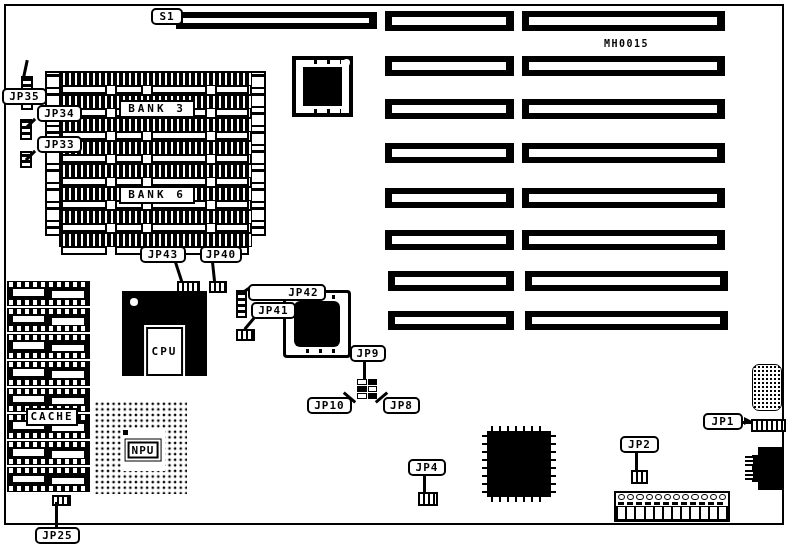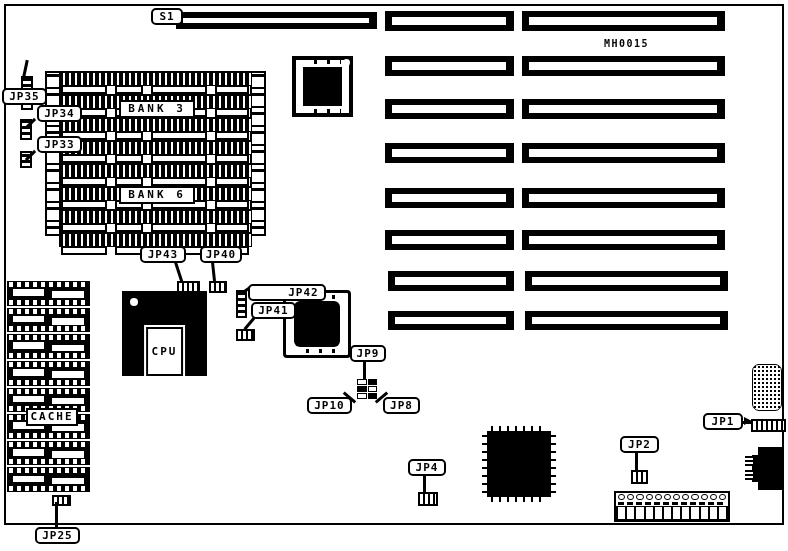--- a/index.html
+++ b/index.html
@@ -324,20 +324,26 @@
         <i class="sl"></i>
         <i class="sr"></i>
       </div>
     <div class="cchip">
         <i class="sl"></i>
         <i class="sr"></i>
       </div>
   </div>
   <div class="comp-label" style="left:26px;top:376px;width:48px;letter-spacing:2px;margin-top:32px;">CACHE</div>
 
+  <div class="npu">
+    <div class="void">
+      <div class="odot"></div>
+      <div class="lbl">NPU</div>
+    </div>
+  </div>
 
   <div class="jh" style="left:52px;top:495px;width:15px;height:7px;"></div>
   <div class="tail" style="left:55px;top:502px;height:25px;"></div>
   <div class="callout" style="left:35px;top:527px;width:41px;">JP25</div>
 
   <div class="callout" style="left:350px;top:345px;width:32px;">JP9</div>
   <div class="tail" style="left:363px;top:361px;height:18px;"></div>
   <div class="jblock">
     <b class="c"></b>
       <b class="c f"></b>

